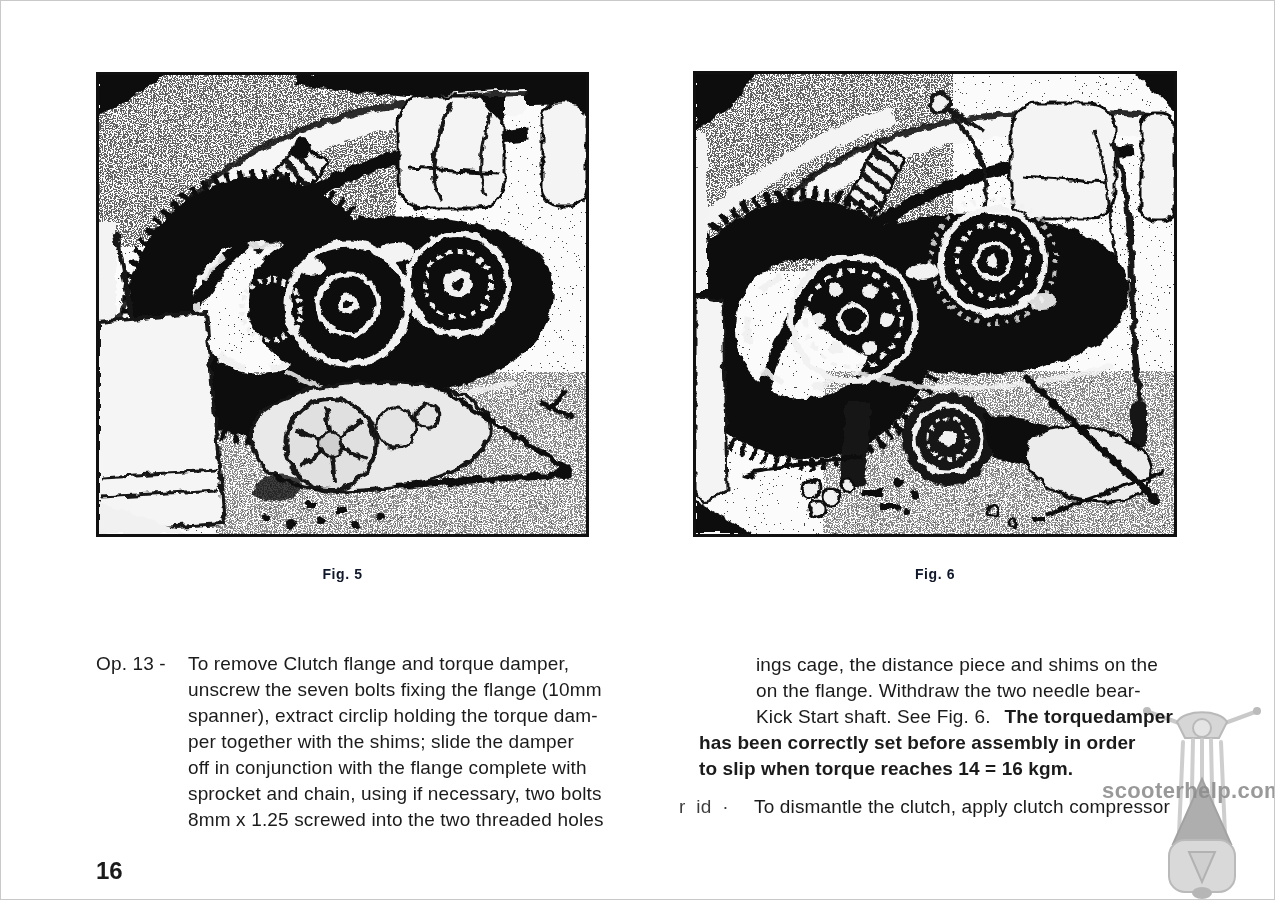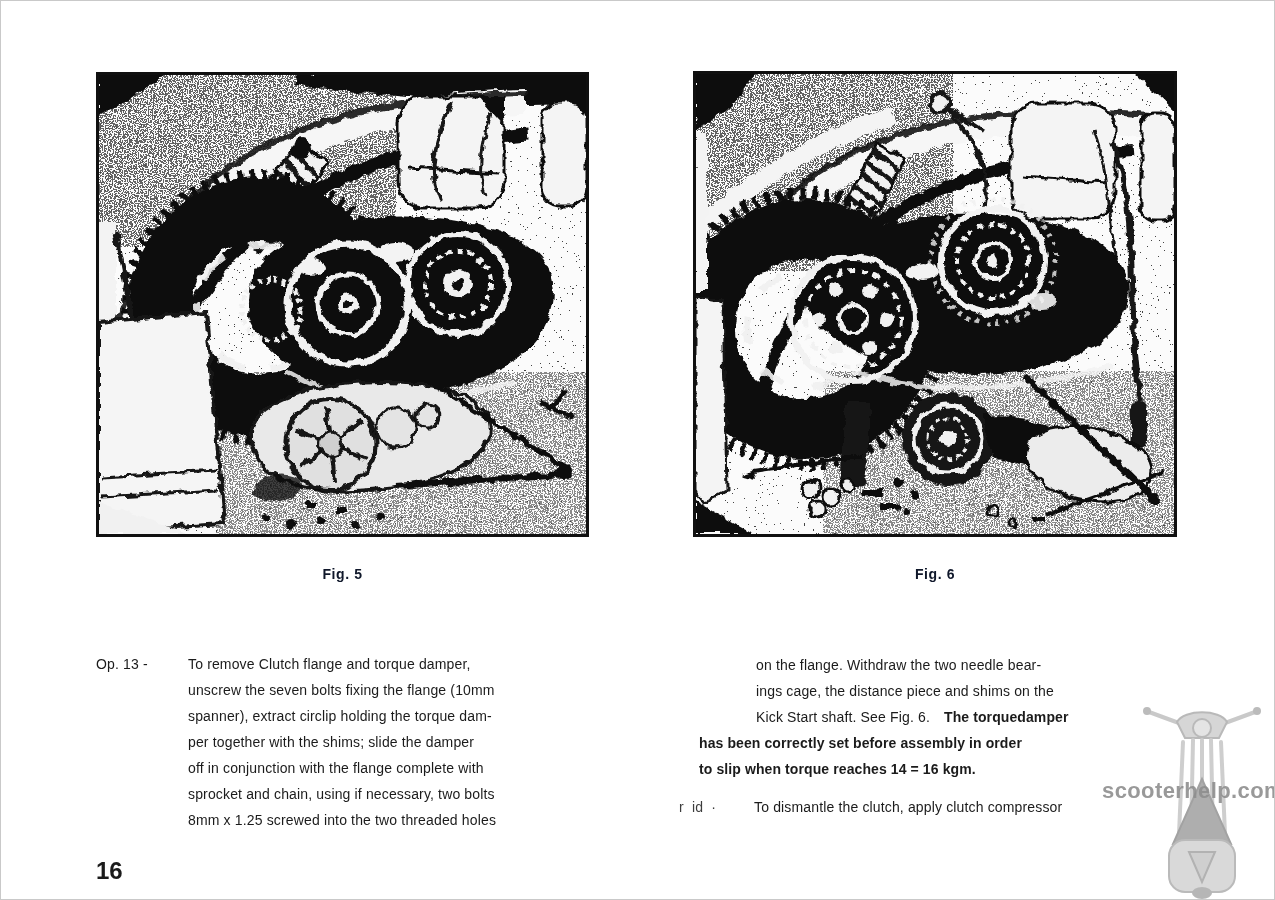--- a/index.html
+++ b/index.html
@@ -5,21 +5,21 @@
   html,body{margin:0;padding:0;background:#ffffff;}
   .page{
     position:relative; width:1275px; height:900px; background:#ffffff;
     border:1px solid #c9c9c9; box-sizing:border-box; overflow:hidden;
     font-family:"Liberation Sans", sans-serif; color:#1b1b1b;
   }
   .photo{position:absolute;}
   .caption{position:absolute; font-size:14px; font-weight:700; letter-spacing:.6px; text-align:center; color:#0f172a; z-index:2;}
   .cap5{left:95px; top:565px; width:493px;}
   .cap6{left:692px; top:565px; width:484px;}
-  .col{position:absolute; font-size:14px; line-height:26px; letter-spacing:.15px; z-index:2;}
+  .col{position:absolute; font-size:19px; line-height:26px; letter-spacing:.15px; z-index:2;}
   .col-left{left:95px; top:650px; width:540px;}
   .col-right{left:698px; top:651px; width:560px;}
   .line{height:26px; white-space:nowrap;}
   .op-label{display:inline-block; width:92px;}
   .ind{margin-left:92px;}
   .rr{margin-left:57px;}
   .bold{font-weight:700; letter-spacing:.1px;}
   .gap{margin-left:14px;}
   .op14-line{margin-top:12px; margin-left:-20px;}
   .op14-label{display:inline-block; width:75px; white-space:pre; opacity:.85;}
@@ -287,22 +287,22 @@
     <div class="line"><span class="op-label">Op. 13 -</span><span>To remove Clutch flange and torque damper,</span></div>
     <div class="line ind">unscrew the seven bolts fixing the flange (10mm</div>
     <div class="line ind">spanner), extract circlip holding the torque dam-</div>
     <div class="line ind">per together with the shims; slide the damper</div>
     <div class="line ind">off in conjunction with the flange complete with</div>
     <div class="line ind">sprocket and chain, using if necessary, two bolts</div>
     <div class="line ind">8mm x 1.25 screwed into the two threaded holes</div>
   </div>
 
   <div class="col col-right">
+    <div class="line rr">ings cage, the distance piece and shims on the</div>
     <div class="line rr">on the flange. Withdraw the two needle bear-</div>
-    <div class="line rr">ings cage, the distance piece and shims on the</div>
     <div class="line rr"><span>Kick Start shaft. See Fig. 6.</span><span class="bold gap">The torquedamper</span></div>
     <div class="line bold">has been correctly set before assembly in order</div>
     <div class="line bold">to slip when torque reaches 14 = 16 kgm.</div>
     <div class="line op14-line"><span class="op14-label">r  id  ·</span><span>To dismantle the clutch, apply clutch compressor</span></div>
   </div>
 
   <div class="wm-text">scooterhelp.com</div>
 
   <div class="page-number">16</div>
 

